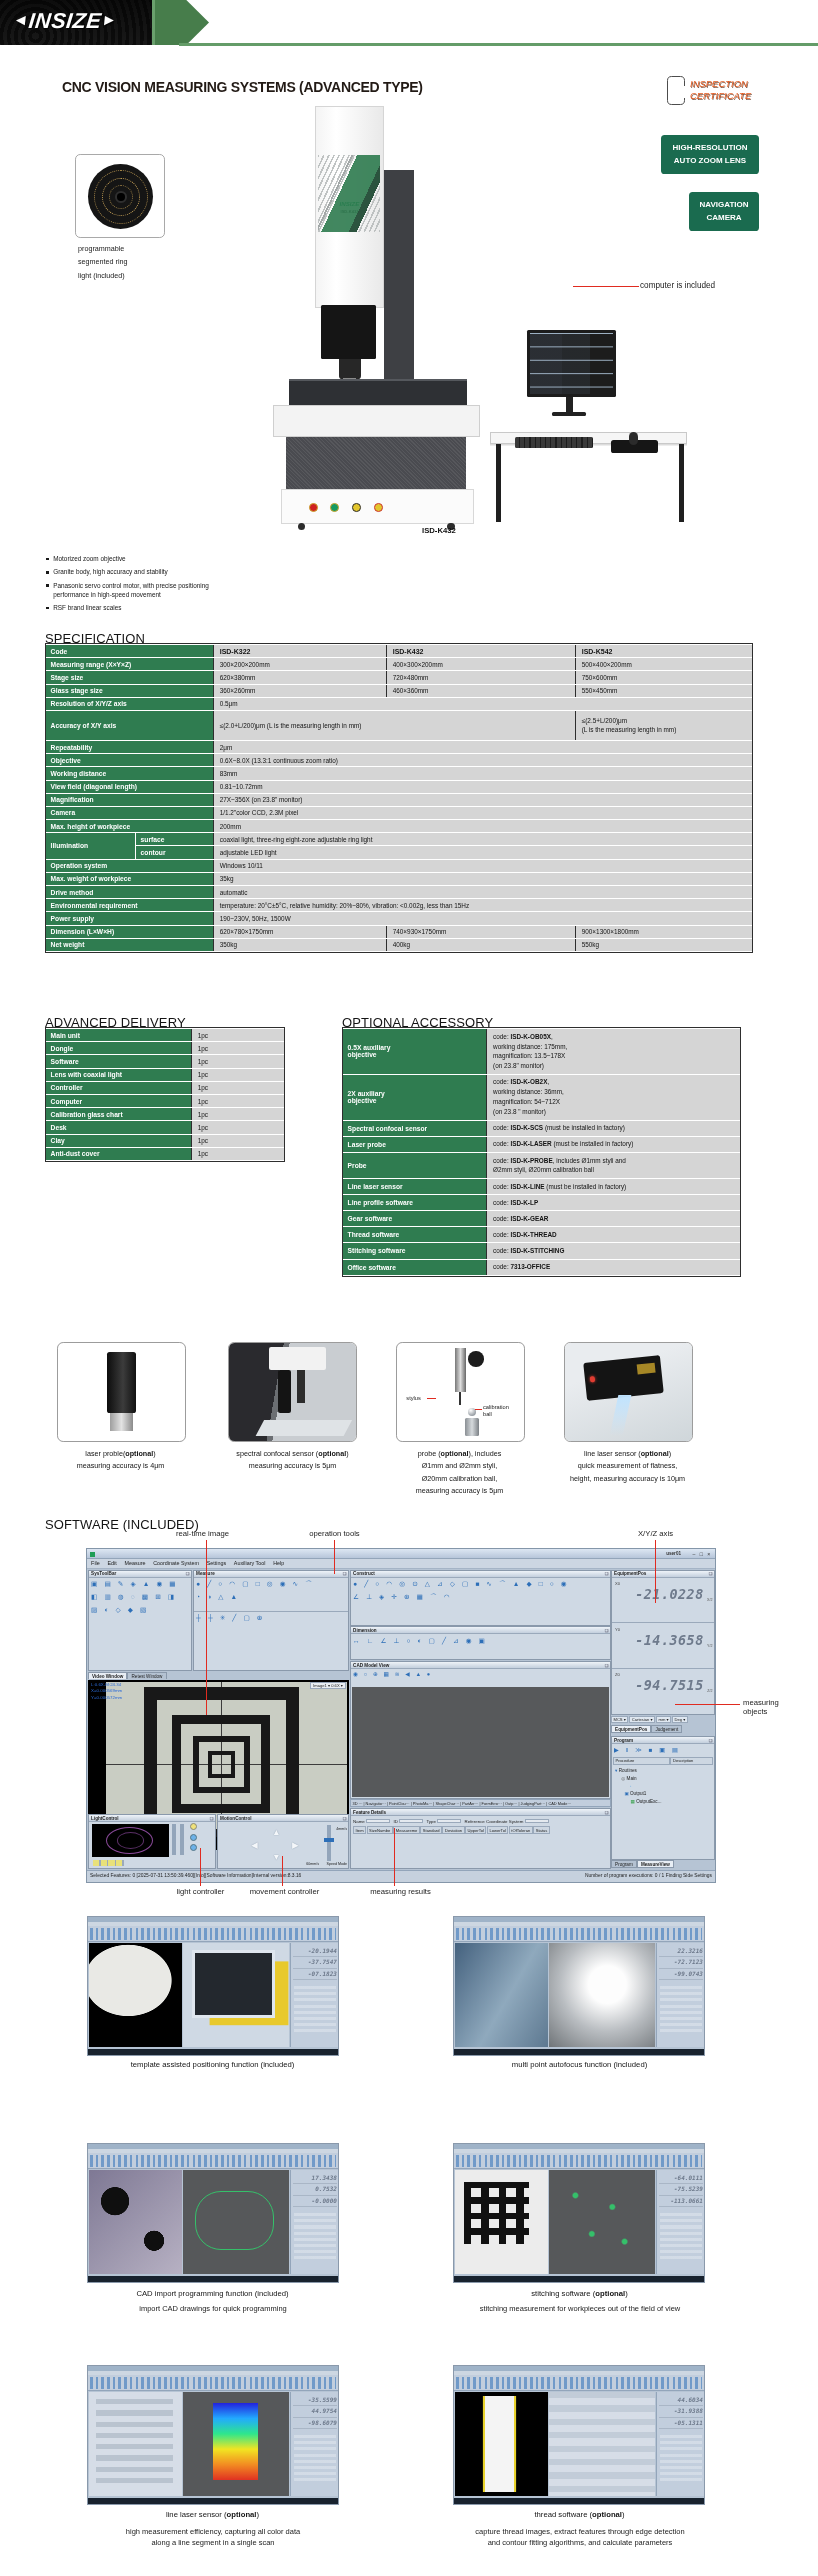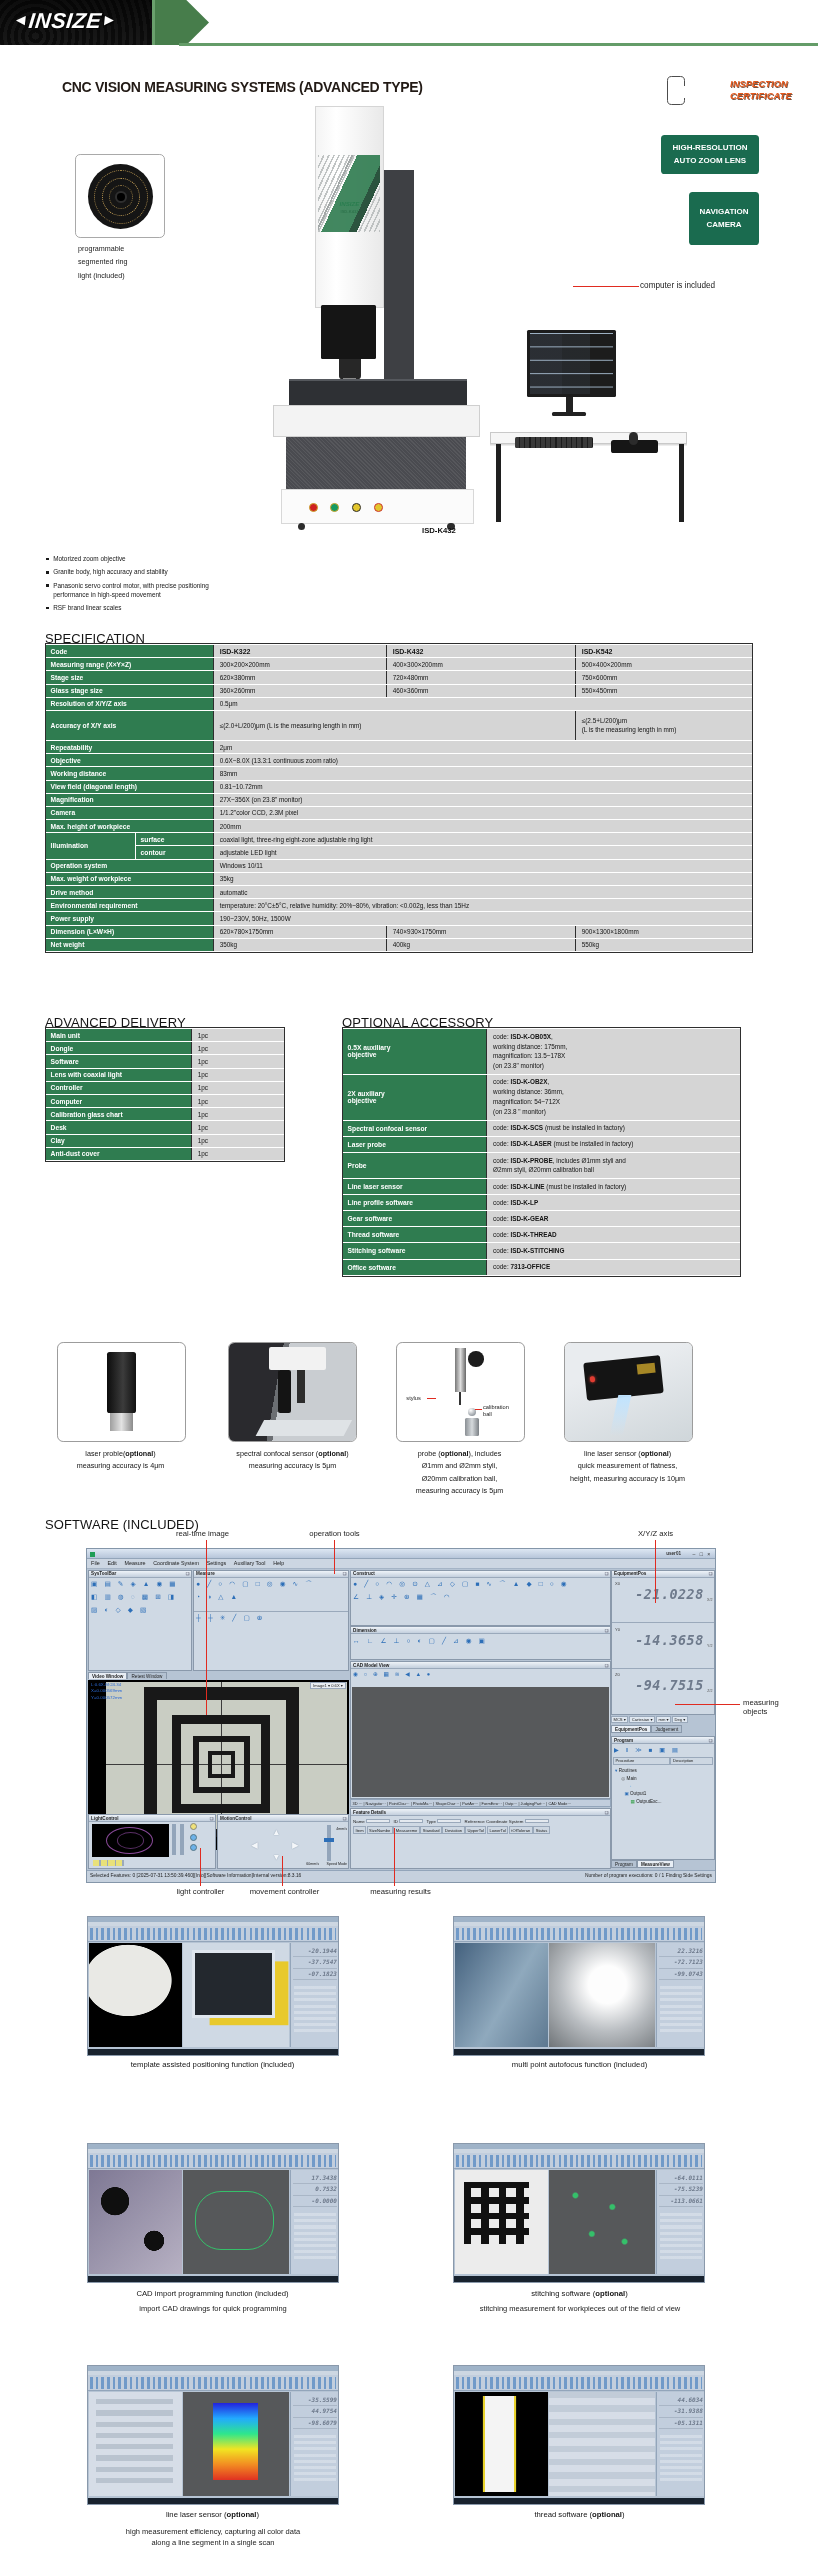--- a/index.html
+++ b/index.html
@@ -23,26 +23,26 @@
     color:#fff; letter-spacing:0.5px; text-shadow:1px 1px 1px rgba(0,0,0,.9); transform:skewX(-6deg); }
   .hdr-logo .tri { font-size:15.5px; vertical-align:3.1px; }
   .hdr-line { left:179px; top:43px; width:639px; height:2.6px; background:#649c68; }
 
   
   .page-title { left:62px; top:79px; font-size:14px; font-weight:800; color:#221a15; letter-spacing:-0.3px; }
   .cert { left:667px; top:75px; width:103px; height:37px; }
   .cert-icon { position:absolute; left:0; top:1px; width:17.5px; height:29px;
     border:1.5px solid #4c4c4c; border-radius:4.6px; background:#fff; }
   .cert-icon::after { content:""; position:absolute; right:-3.1px; top:9.3px; width:4.1px; height:11.3px; background:#fff; }
-  .cert-text { position:absolute; left:23px; top:3.1px; font-size:9.3px; font-weight:700; font-style:italic;
-    color:#e4571b; line-height:1.3; letter-spacing:0.1px; text-shadow:0.8px 0.8px 0 rgba(72,30,8,.75);margin-left:40px; }
+  .cert-text { position:absolute; left:23px; top:3.1px; font-size:9.3px; font-weight:400; font-style:italic;
+    color:#e4571b; line-height:1.3; letter-spacing:0.1px; text-shadow:0.8px 0.8px 0 rgba(72,30,8,.75); }
   .badge { background:#1a6b4f; color:#fff; font-weight:700; font-size:8px; text-align:center;
     border-radius:3.6px; display:flex; flex-direction:column; justify-content:center; line-height:1.55; }
   .badge-zoom { left:661px; top:135px; width:98px; height:39px; }
-  .badge-nav  { left:689px; top:192px; width:70px; height:53px; }
+  .badge-nav  { left:689px; top:192px; width:70px; height:39px; }
 
   
   .ring-card { left:75px; top:154px; width:90px; height:84px; border:1px solid #a9a9a9; border-radius:5.2px; background:#fff; }
   .ring { position:absolute; left:12.4px; top:9.3px; width:65px; height:65px; border-radius:50%; background:#151515; }
   .ring .r1 { position:absolute; left:5.7px; top:5.7px; width:54px; height:54px; border-radius:50%; border:1px dotted #b08f4d; }
   .ring .r2 { position:absolute; left:13.4px; top:13.4px; width:38px; height:38px; border-radius:50%; border:1px dotted #c7a257; }
   .ring .r3 { position:absolute; left:20.6px; top:20.6px; width:24px; height:24px; border-radius:50%; border:1px dotted #8f7640; }
   .ring .cam { position:absolute; left:27px; top:27px; width:11.3px; height:11.3px; border-radius:50%; background:#000; border:2.6px solid #2f2f2f; }
   .ring-caption { left:78px; top:242px; width:98px; font-size:7.2px; line-height:13.4px; color:#222; }
   .machine-part { position:absolute; }
@@ -855,15 +855,17 @@
           <span>-05.1311</span>
         </div>
         <div class="m-tree"></div>
       </div>
     <div class="m-task"></div>
   </div>
   <div class="mcap" style="left:32px;top:2510px"><span>line laser sensor (</span><b>optional</b><span>)</span></div>
   <div class="mdesc pre" style="left:17px;top:2526px">high measurement efficiency, capturing all color data
 along a line segment in a single scan</div>
   <div class="mcap" style="left:399px;top:2510px"><span>thread software (</span><b>optional</b><span>)</span></div>
+  <div class="mdesc pre" style="left:384px;top:2526px">capture thread images, extract features through edge detection
+and contour fitting algorithms, and calculate parameters</div>
 
 </div>
 
 
 </body></html>

